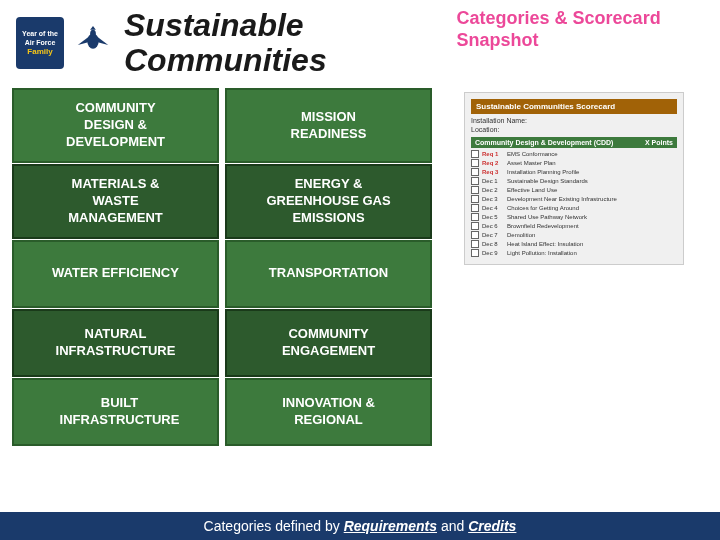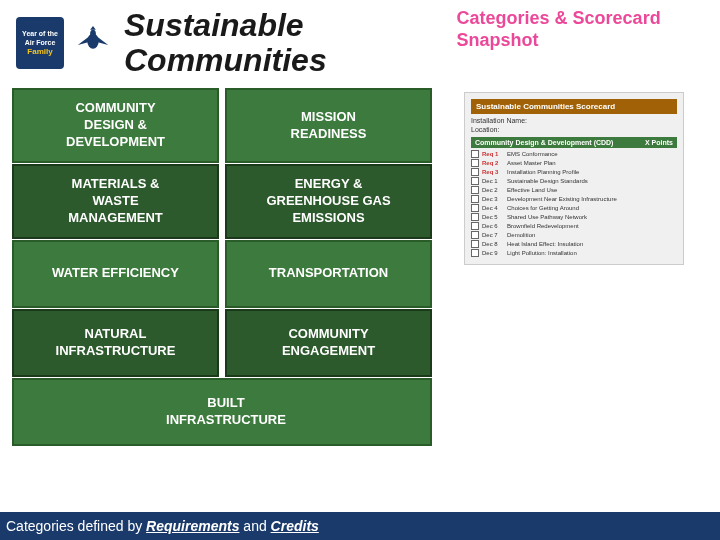--- a/index.html
+++ b/index.html
@@ -204,21 +204,21 @@
     .scorecard-text {
       color: #333;
       font-size: 6px;
       flex: 1;
     }
 
     
     .footer {
       background: #1a3a6b;
       color: #ffffff;
-      text-align: left;
+      text-align: center;
       padding: 6px;
       font-size: 14px;
       font-weight: normal;
     }
 
     .footer em {
       font-style: italic;
       font-weight: bold;
       text-decoration: underline;
     }
@@ -299,20 +299,24 @@
           <span style="white-space: pre-line;">COMMUNITY
 ENGAGEMENT</span>
         </div>
       </div>
 
       <div class="category-row">
         <div class="category-box">
           <span style="white-space: pre-line; margin-left: 8px;">BUILT
 INFRASTRUCTURE</span>
         </div>
+        <div class="category-box">
+          <span style="white-space: pre-line;">INNOVATION &amp;
+REGIONAL</span>
+        </div>
       </div>
 
     </div>
 
     <div class="scorecard-area">
       <div class="scorecard-mockup">
         <div class="scorecard-header">
           <span>Sustainable Communities Scorecard</span>
         </div>
         <div class="scorecard-field">

